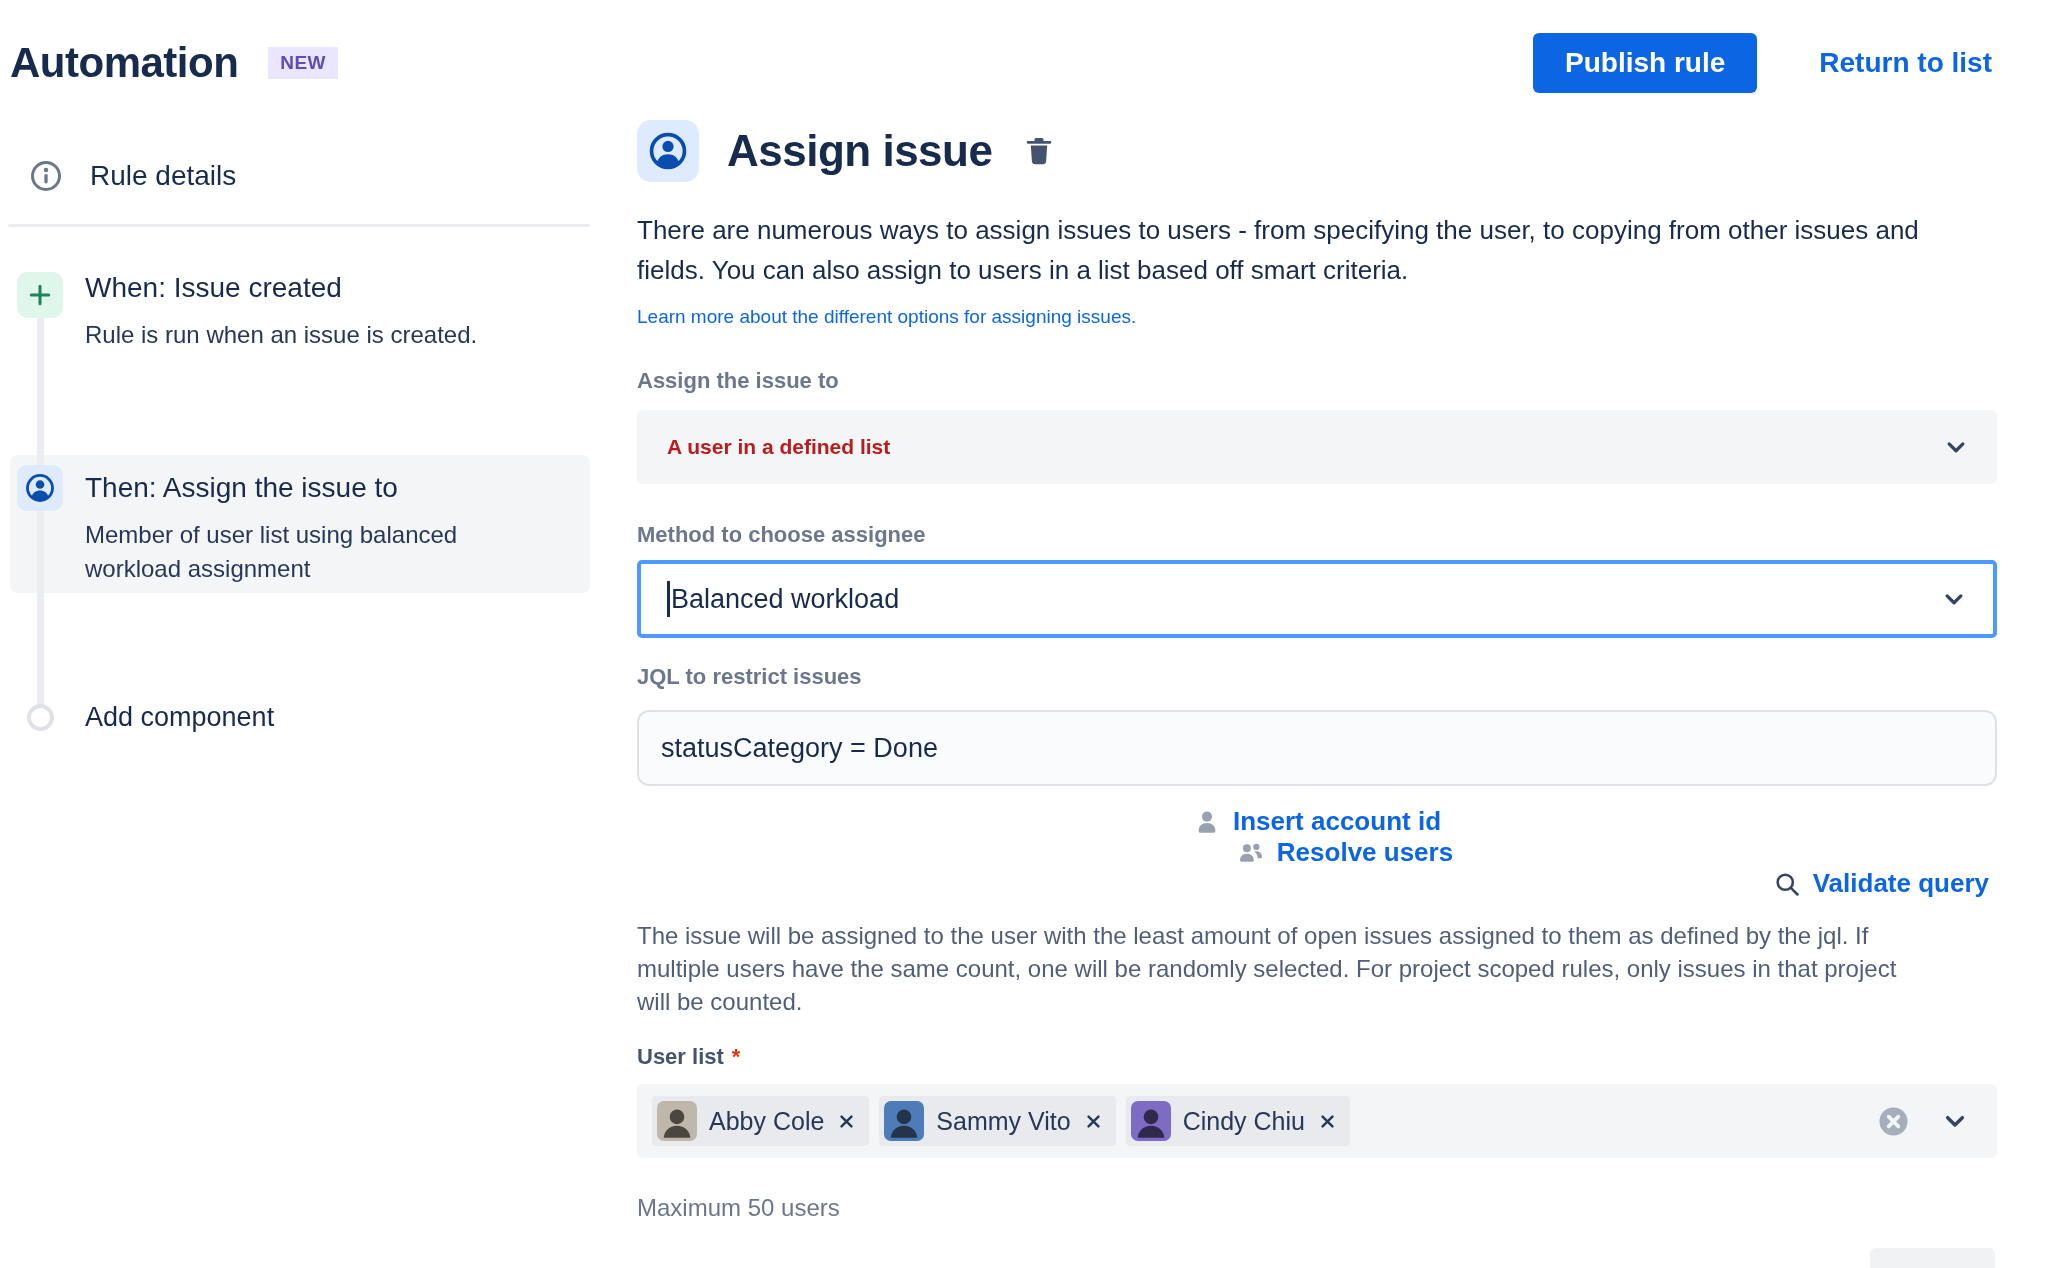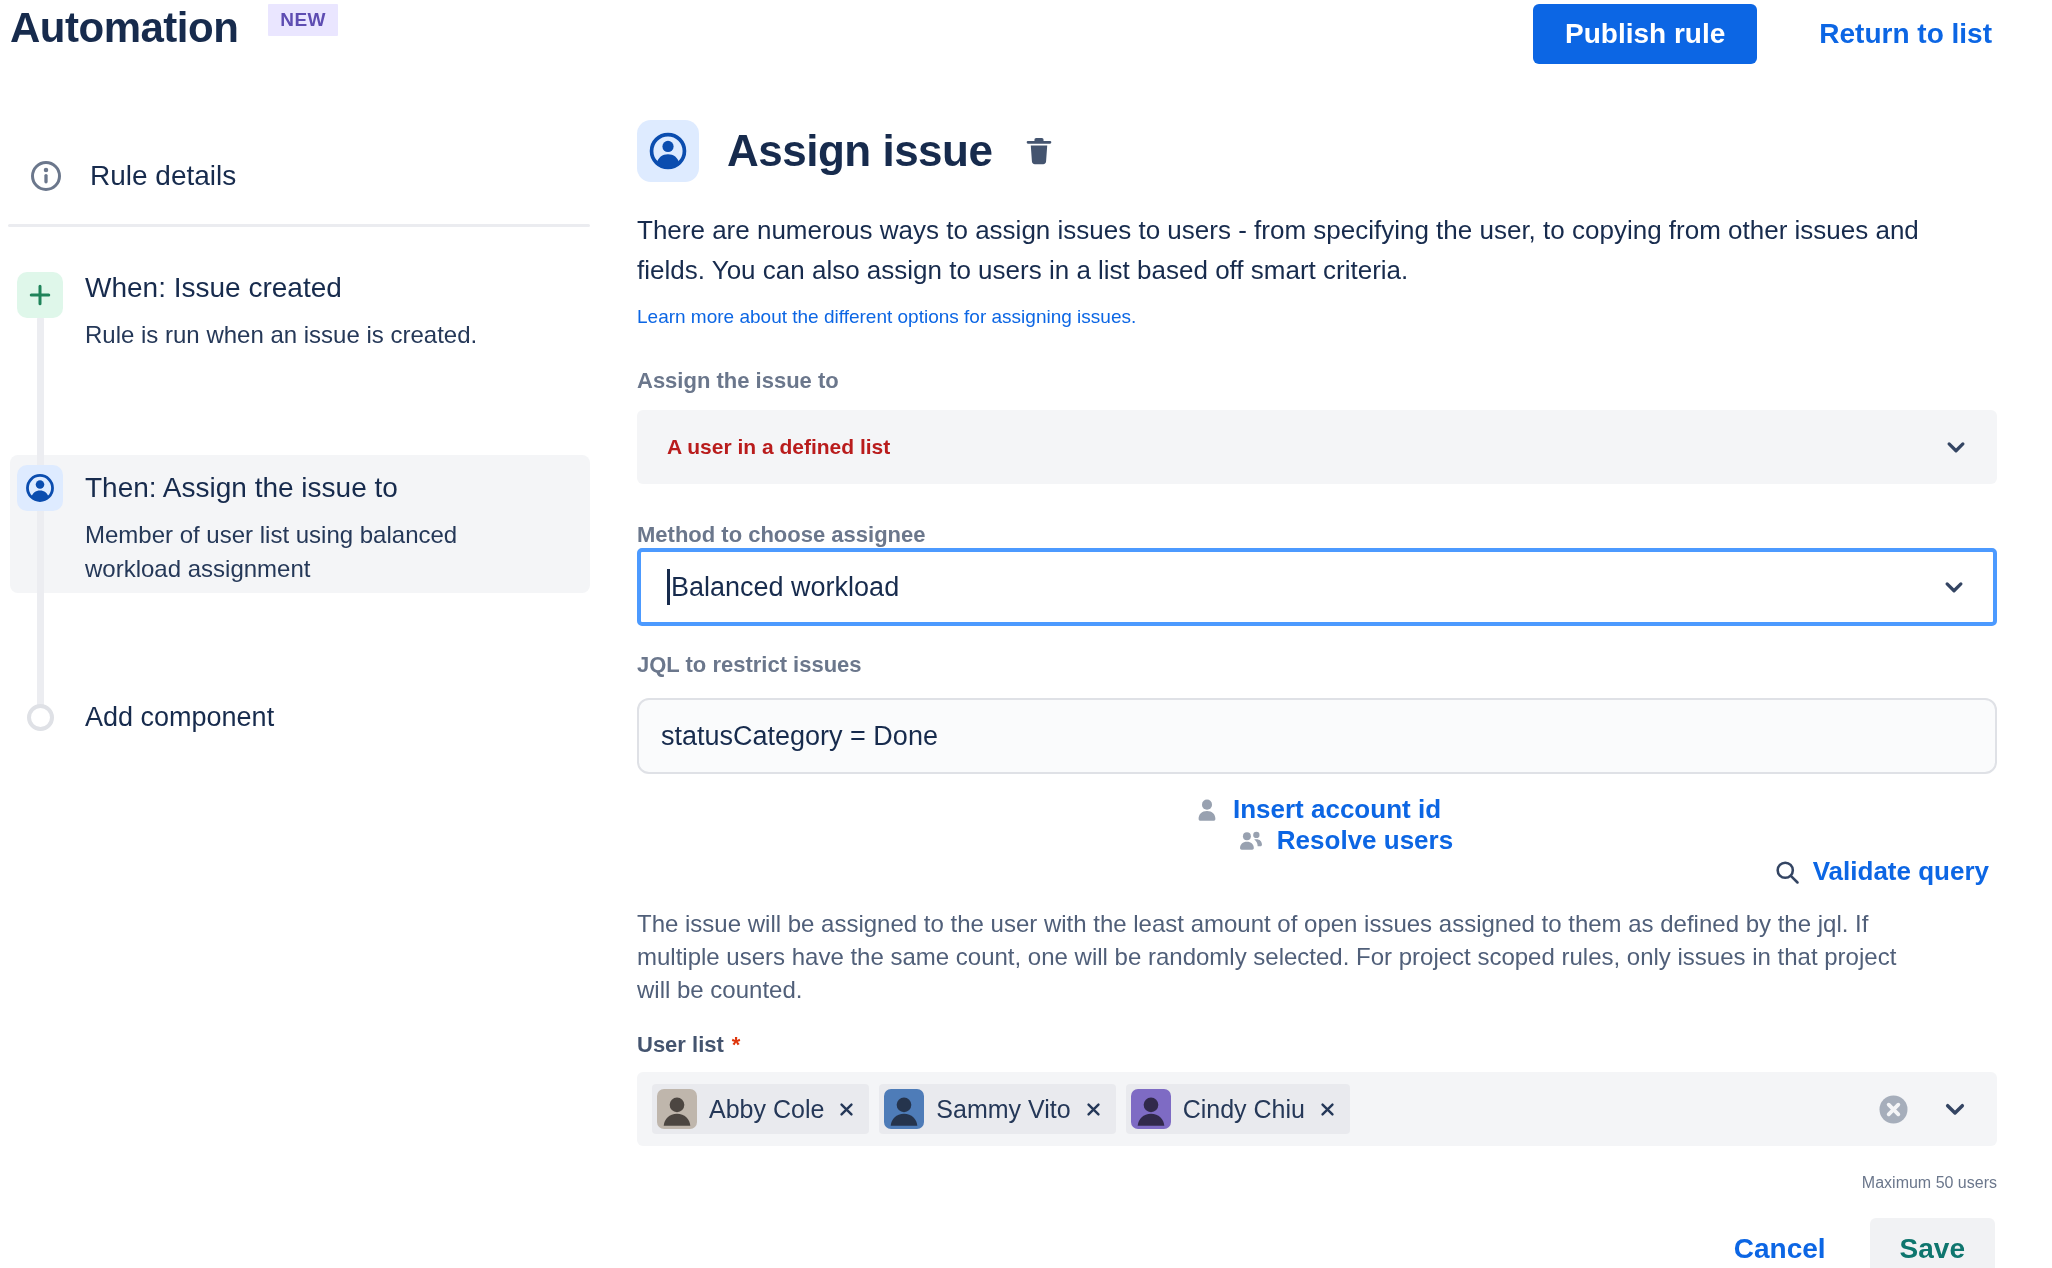--- a/index.html
+++ b/index.html
@@ -5,22 +5,22 @@
   * { margin:0; padding:0; box-sizing:border-box; }
   html,body { background:#fff; }
   body {
     width:2052px; height:1268px;
     font-family:"Liberation Sans", sans-serif;
     color:#172B4D; overflow:hidden; position:relative;
   }
   .page { position:absolute; inset:0; }
 
   
-  .top-bar { position:absolute; left:10px; top:4px; right:40px; height:68px;
-             display:flex; align-items:flex-start; }
+  .top-bar { position:absolute; left:10px; top:29px; right:40px; height:68px;
+             display:flex; align-items:center; }
   .app-title { font-size:42px; font-weight:700; color:#172B4D; letter-spacing:-0.5px; }
   .new-badge { margin-left:30px; background:#EAE6FF; color:#5E4DB2; font-size:19px;
                font-weight:700; padding:5px 12px; border-radius:1px; letter-spacing:0.4px; }
   .top-actions { margin-left:auto; display:flex; align-items:center; }
   .btn-primary { background:#0C66E4; color:#fff; border:none; border-radius:6px;
                  height:60px; padding:0 32px; font-size:28px; font-weight:700;
                  font-family:inherit; cursor:pointer; }
   .return-link { margin-left:62px; margin-right:20px; color:#0C66E4; font-size:28px;
                  font-weight:700; text-decoration:none; cursor:pointer; }
 
@@ -63,21 +63,21 @@
                  color:#172B4D; }
   .learn-link { display:inline-block; margin-top:16px; color:#0C66E4; font-size:19px;
                 text-decoration:none; cursor:pointer; }
   .field-label { margin-top:40px; font-size:22px; font-weight:700; color:#6B778C; }
   .label-tight { margin-top:38px; }
   .label-jql { margin-top:26px; }
   .select-box { margin-top:16px; height:74px; background:#F4F5F7; border-radius:6px;
                 display:flex; align-items:center; padding:0 26px 0 30px; cursor:pointer; }
   .select-box .value { font-size:21px; color:#b91c1c;font-weight:bold; }
   .select-box .chev { margin-left:auto; display:flex; }
-  .select-focused { height:78px; background:#fff;
+  .select-focused { margin-top:12px; height:78px; background:#fff;
                     border:4px solid #4C9AFF; border-radius:5px; display:flex;
                     align-items:center; padding:0 24px 0 26px; cursor:text; }
   .caret { width:3px; height:36px; background:#172B4D; margin-right:1px; }
   .jql-input { margin-top:20px; height:76px; background:#FAFBFC;
                border:2px solid #DFE1E6; border-radius:12px; display:flex;
                align-items:center; padding:0 22px; }
   .jql-input .value { font-size:27px; color:#172B4D; }
   .jql-actions { margin-top:20px; display:flex; align-items:center;flex-direction:column; }
   .action-link { display:flex; align-items:center; gap:12px; color:#0C66E4;
                  font-size:26px; font-weight:700; text-decoration:none; cursor:pointer; }
@@ -91,21 +91,21 @@
                   display:flex; align-items:center; padding:0 18px 0 15px; gap:10px; }
   .chip { display:flex; align-items:center; background:#E9EAEE; border-radius:4px;
           height:50px; padding:0 12px 0 5px; gap:12px; }
   .chip-avatar { width:40px; height:40px; border-radius:7px; overflow:hidden;
                  display:flex; align-items:center; justify-content:center; }
   .chip-name { font-size:25px; color:#253858; }
   .chip-x { background:none; border:none; cursor:pointer; display:flex;
             align-items:center; padding:2px; color:#253858; }
   .clear-btn { margin-left:auto; background:none; border:none; cursor:pointer; display:flex; }
   .ms-chev { margin-left:18px; margin-right:8px; display:flex; cursor:pointer; }
-  .hint { margin-top:28px; font-size:16px; color:#6B778C;text-align:right; }
+  .hint { margin-top:36px; font-size:24px; color:#6B778C; }
   .footer { margin-top:26px; display:flex; justify-content:flex-end;
             align-items:center; gap:44px; padding-right:2px; }
   .cancel-link { color:#0C66E4; font-size:28px; font-weight:700;
                  text-decoration:none; cursor:pointer; }
   .save-btn { height:62px; padding:0 30px; border:none; border-radius:6px;
               background:#F1F2F4; color:#0f766e; font-size:28px; font-weight:700;
               font-family:inherit; cursor:default; }
   svg { display:block; }
 </style>
 </head>

